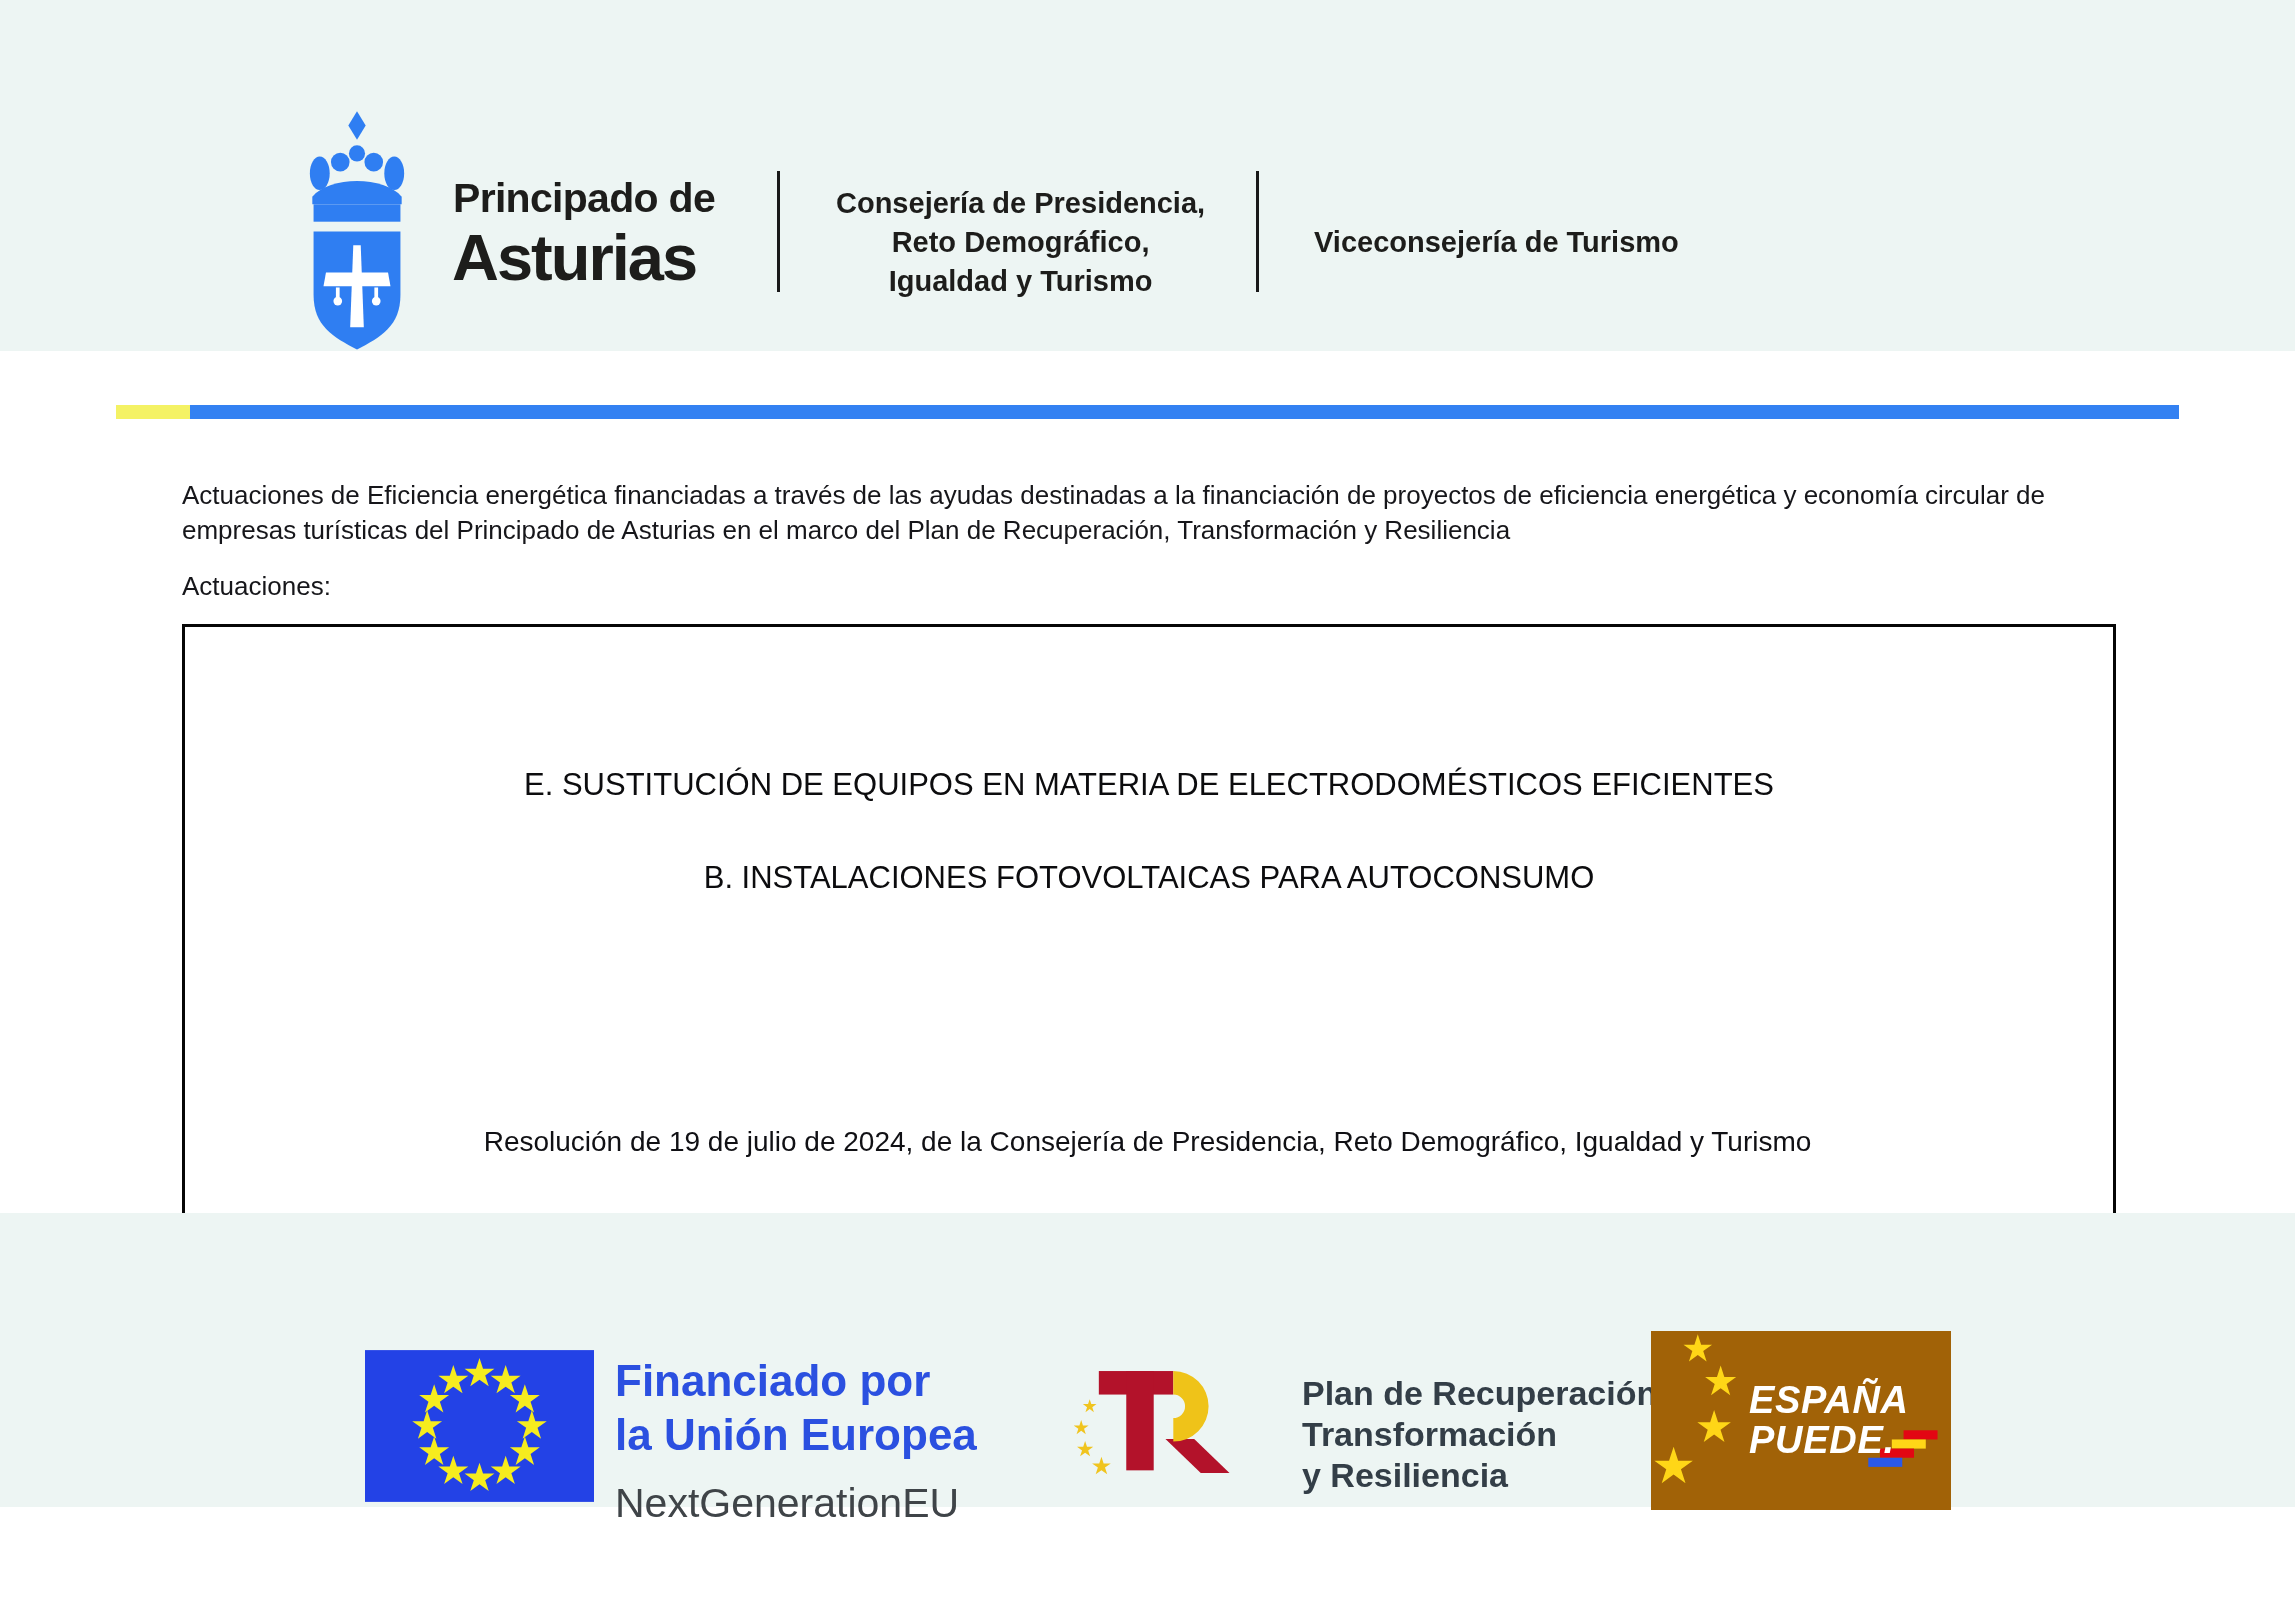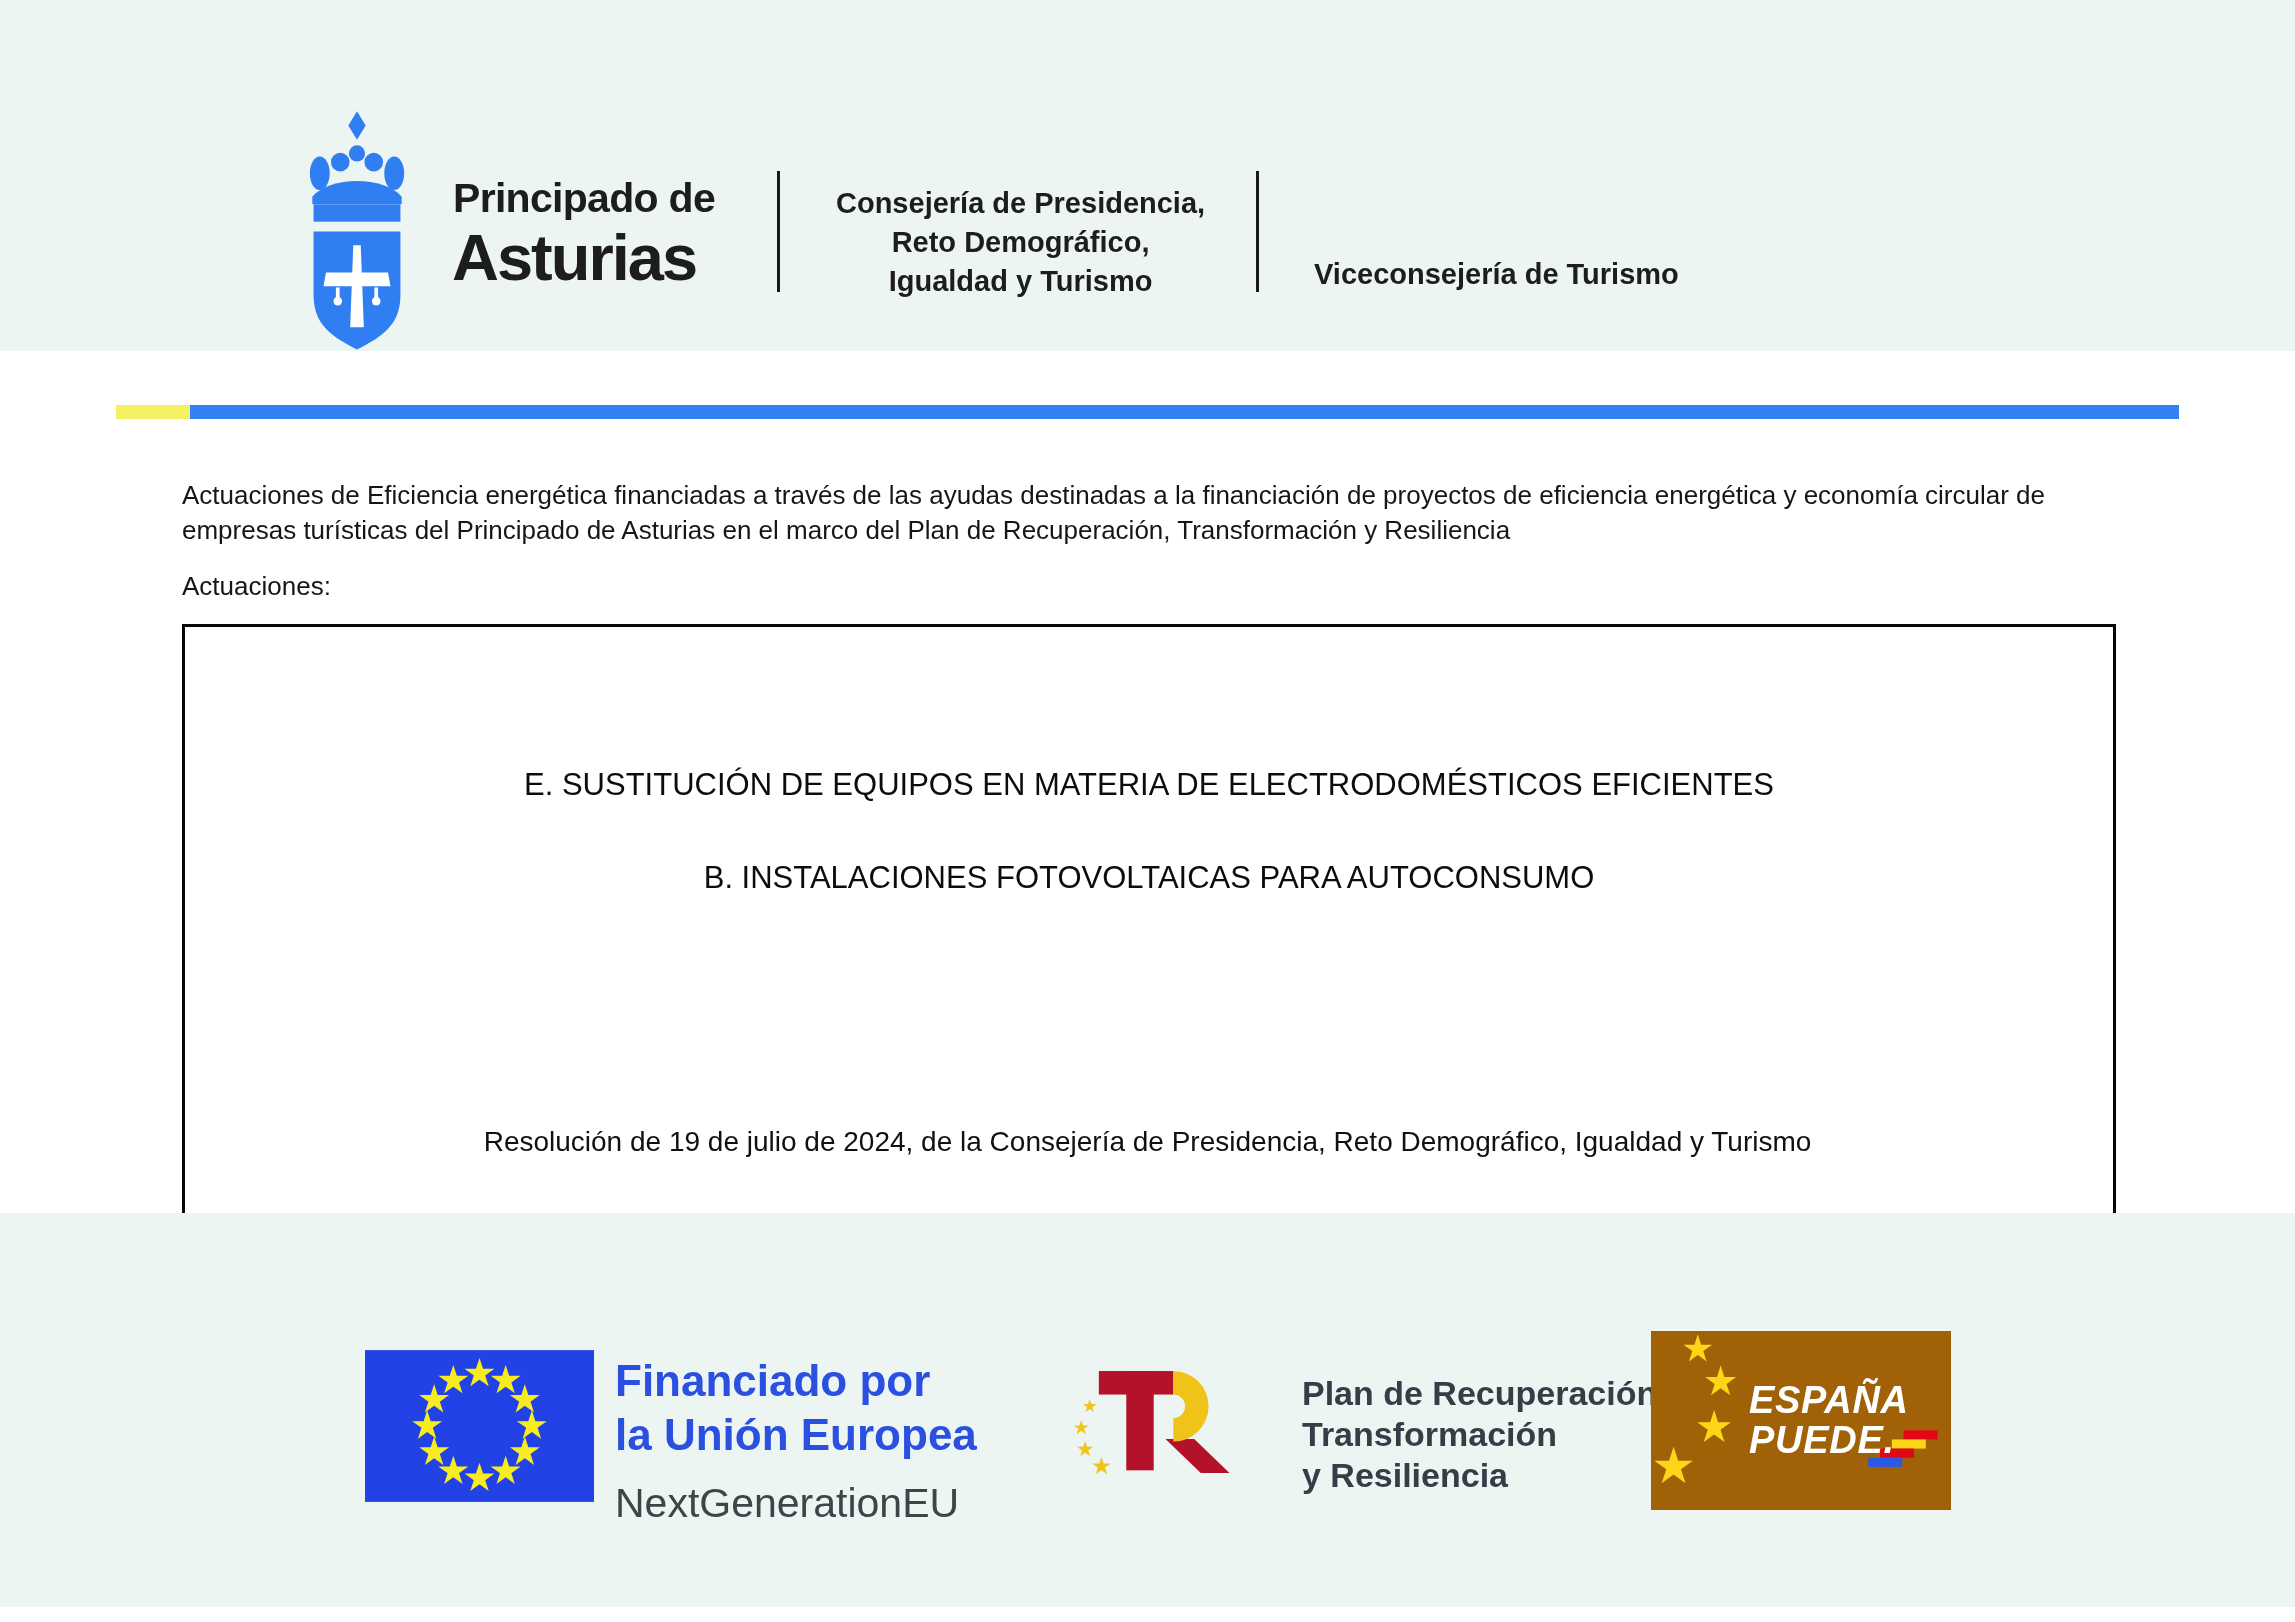--- a/index.html
+++ b/index.html
@@ -23,21 +23,21 @@
   }
   .vdiv{position:absolute;width:3.3px;background:#191919;}
   .vdiv1{left:777px;top:171px;height:121px;}
   .vdiv2{left:1256px;top:171px;height:121px;}
   .dept{
     position:absolute;left:836px;top:184px;
     font-size:29px;line-height:39px;font-weight:700;color:#1d1d1b;white-space:nowrap;text-align:center;
   }
   .vicedept{
     position:absolute;left:1314px;top:226px;
-    font-size:29px;font-weight:700;color:#1d1d1b;white-space:nowrap;margin-top:32px;
+    font-size:29px;font-weight:700;color:#1d1d1b;white-space:nowrap;
   }
 
   
   .bar-yellow{position:absolute;left:116px;top:405px;width:75px;height:13.7px;background:#f4f264;}
   .bar-blue{position:absolute;left:190px;top:405px;width:1989px;height:13.7px;background:#3381f2;}
 
   
   .intro{
     position:absolute;left:182px;top:478px;width:1960px;
     font-size:26px;line-height:35px;color:#16161a;
@@ -55,21 +55,21 @@
   .action-item{
     font-size:31px;color:#0c0c0e;line-height:37px;margin-bottom:56px;
     text-align:center;white-space:nowrap;
   }
   .resolution{
     position:absolute;left:0;top:1126px;width:2295px;text-align:center;
     font-size:28px;color:#101014;
   }
 
   
-  .footer{position:absolute;left:0;top:1213px;width:2295px;height:394px;background:#edf5f3;}
+  .footer{position:absolute;left:0;top:1213px;width:2295px;height:294px;background:#edf5f3;}
 
   .eu-flag{position:absolute;left:365px;top:137px;width:229px;height:152px;}
   .eu-title{
     position:absolute;left:615px;top:141px;
     font-size:44px;line-height:54px;font-weight:700;color:#2b50e0;white-space:nowrap;
   }
   .eu-program{
     position:absolute;left:615px;top:267px;
     font-size:41px;font-weight:400;color:#3f4448;white-space:nowrap;
   }

